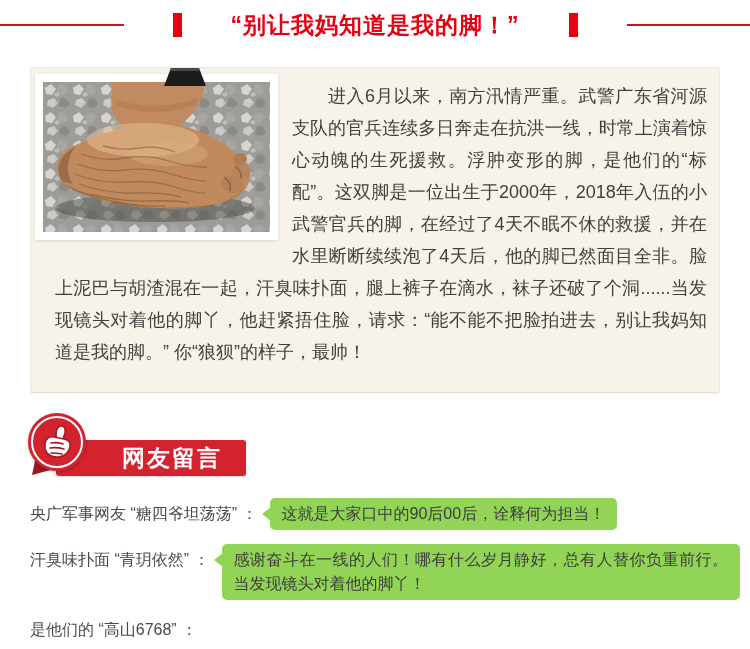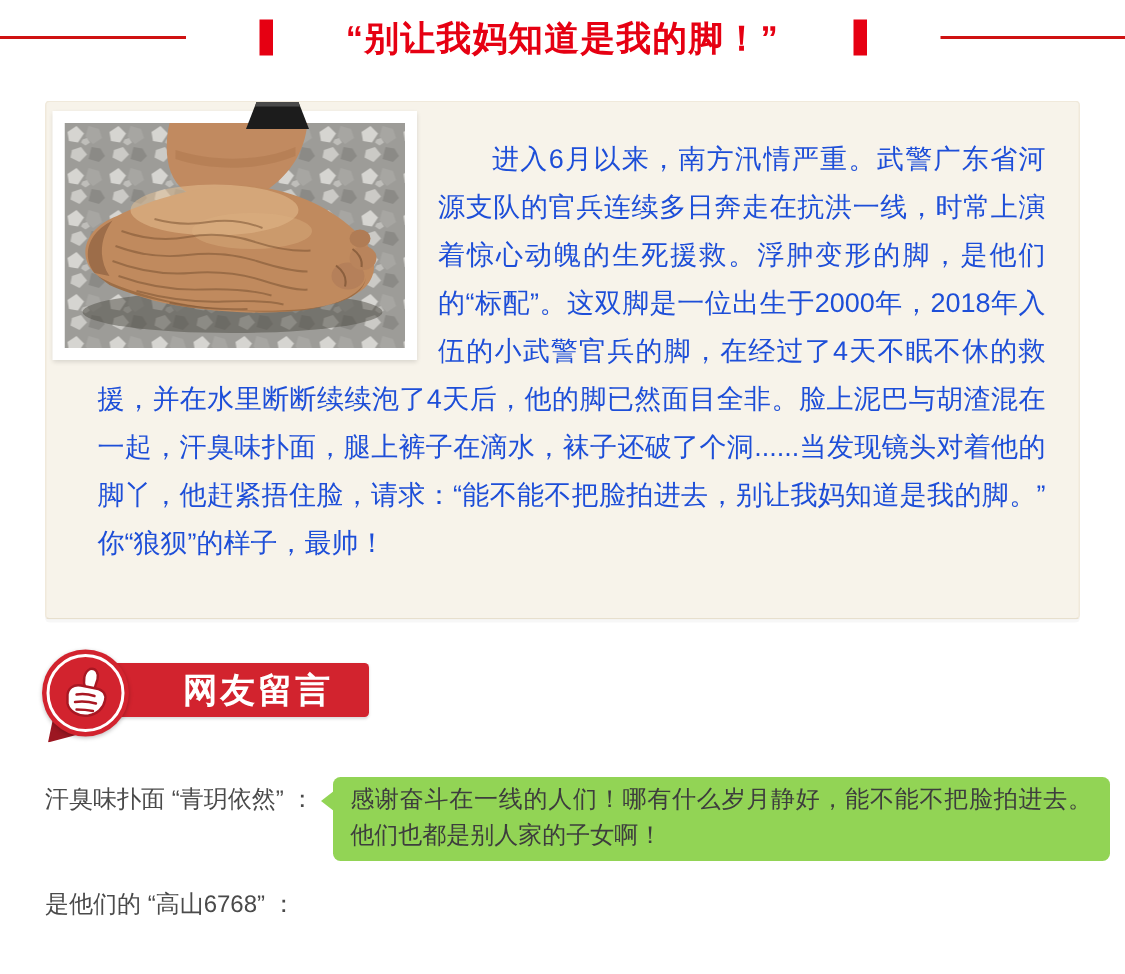--- a/index.html
+++ b/index.html
@@ -37,35 +37,35 @@
   }
   .photo-frame{
     background:#ffffff;padding:8px;width:227px;height:150px;
     box-shadow:0 1px 3px rgba(0,0,0,0.12);
   }
   .photo-frame svg{display:block;}
   .clip{
     position:absolute;top:-27px;left:124px;width:52px;height:40px;
   }
   .para{
-    margin:10px;padding-top:8px;
-    font-size:18px;line-height:32px;color:#1d4ed8;
+    margin:0;padding-top:8px;
+    font-size:18px;line-height:32px;color:#404040;
     text-indent:2em;text-align:justify;
   }
   
   .badge{
     position:relative;margin:20px 0 0 28px;height:62px;
   }
   .ribbon-fold{
     position:absolute;left:4px;top:46px;width:42px;height:16px;
     background:#9c1722;
     clip-path:polygon(0% 100%, 8% 0%, 100% 30%);
   }
   .banner{
-    position:absolute;left:28px;top:9px;height:36px;
+    position:absolute;left:28px;top:27px;height:36px;
     background:#d2232e;border-radius:3px;
     padding:0 24px 0 66px;line-height:36px;
     color:#ffffff;font-size:23px;font-weight:bold;letter-spacing:2px;
     box-shadow:0 1px 2px rgba(0,0,0,0.15);
   }
   .circle{
     position:absolute;left:0;top:0;width:58px;height:58px;border-radius:50%;
     background:#d2232e;box-shadow:0 1px 3px rgba(0,0,0,0.25);
   }
   .circle:after{
@@ -171,19 +171,23 @@
         <path d="M8,22 C8,17 12,14 17,15 L27,17 C32,18 34,21 33,25 C32,30 28,34 22,35 C15,36 9,32 8,27 Z"></path>
 
         <path d="M14,21 q6,-1 12,1 M13,26 q7,-1 14,1 M14,31 q6,0 11,1" fill="none"></path>
       </g>
     </svg>
   </div>
 </div>
 
 <div class="rows">
   <div class="row">
+    <div class="author">央广军事网友 “糖四爷坦荡荡” ：</div>
+    <div class="bubble">这就是大家口中的90后00后，诠释何为担当！</div>
+  </div>
+  <div class="row">
     <div class="author">汗臭味扑面 “青玥依然” ：</div>
-    <div class="bubble">感谢奋斗在一线的人们！哪有什么岁月静好，能不能不把脸拍进去。他们也都是别人家的子女啊！</div>
+    <div class="bubble">感谢奋斗在一线的人们！哪有什么岁月静好，总有人替你负重前行。当发现镜头对着他的脚丫！</div>
   </div>
   <div class="row">
     <div class="author">是他们的 “高山6768” ：</div>
   </div>
 </div>
 
 </body></html>

